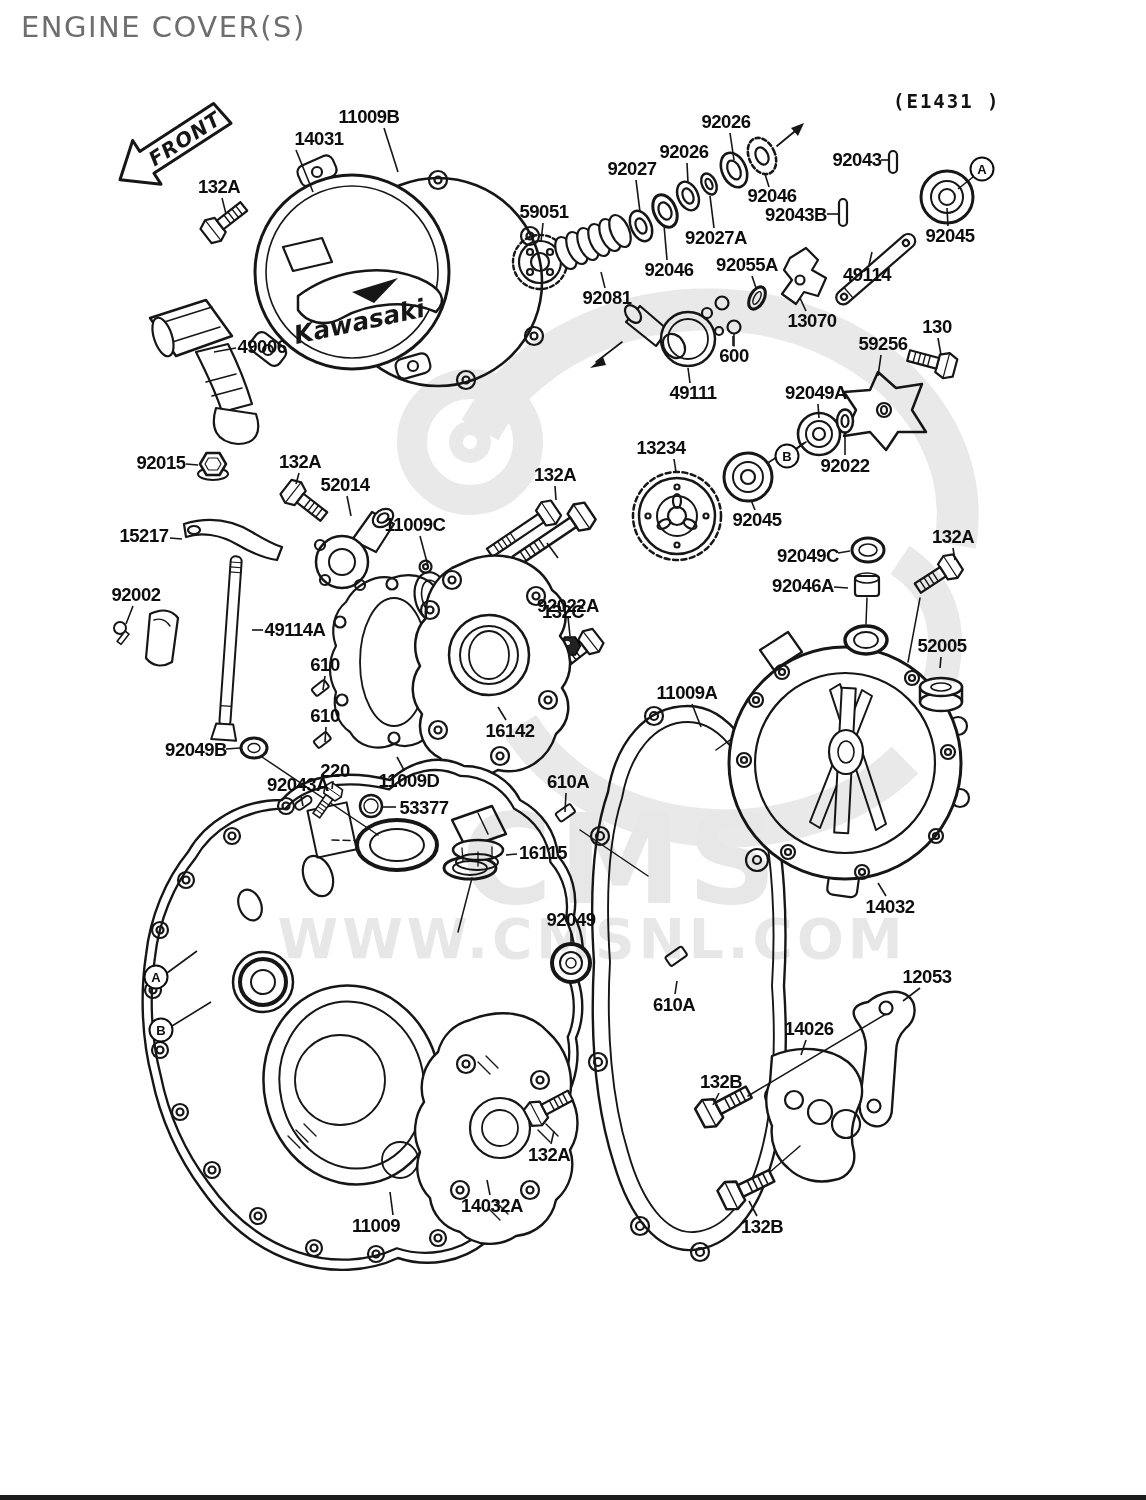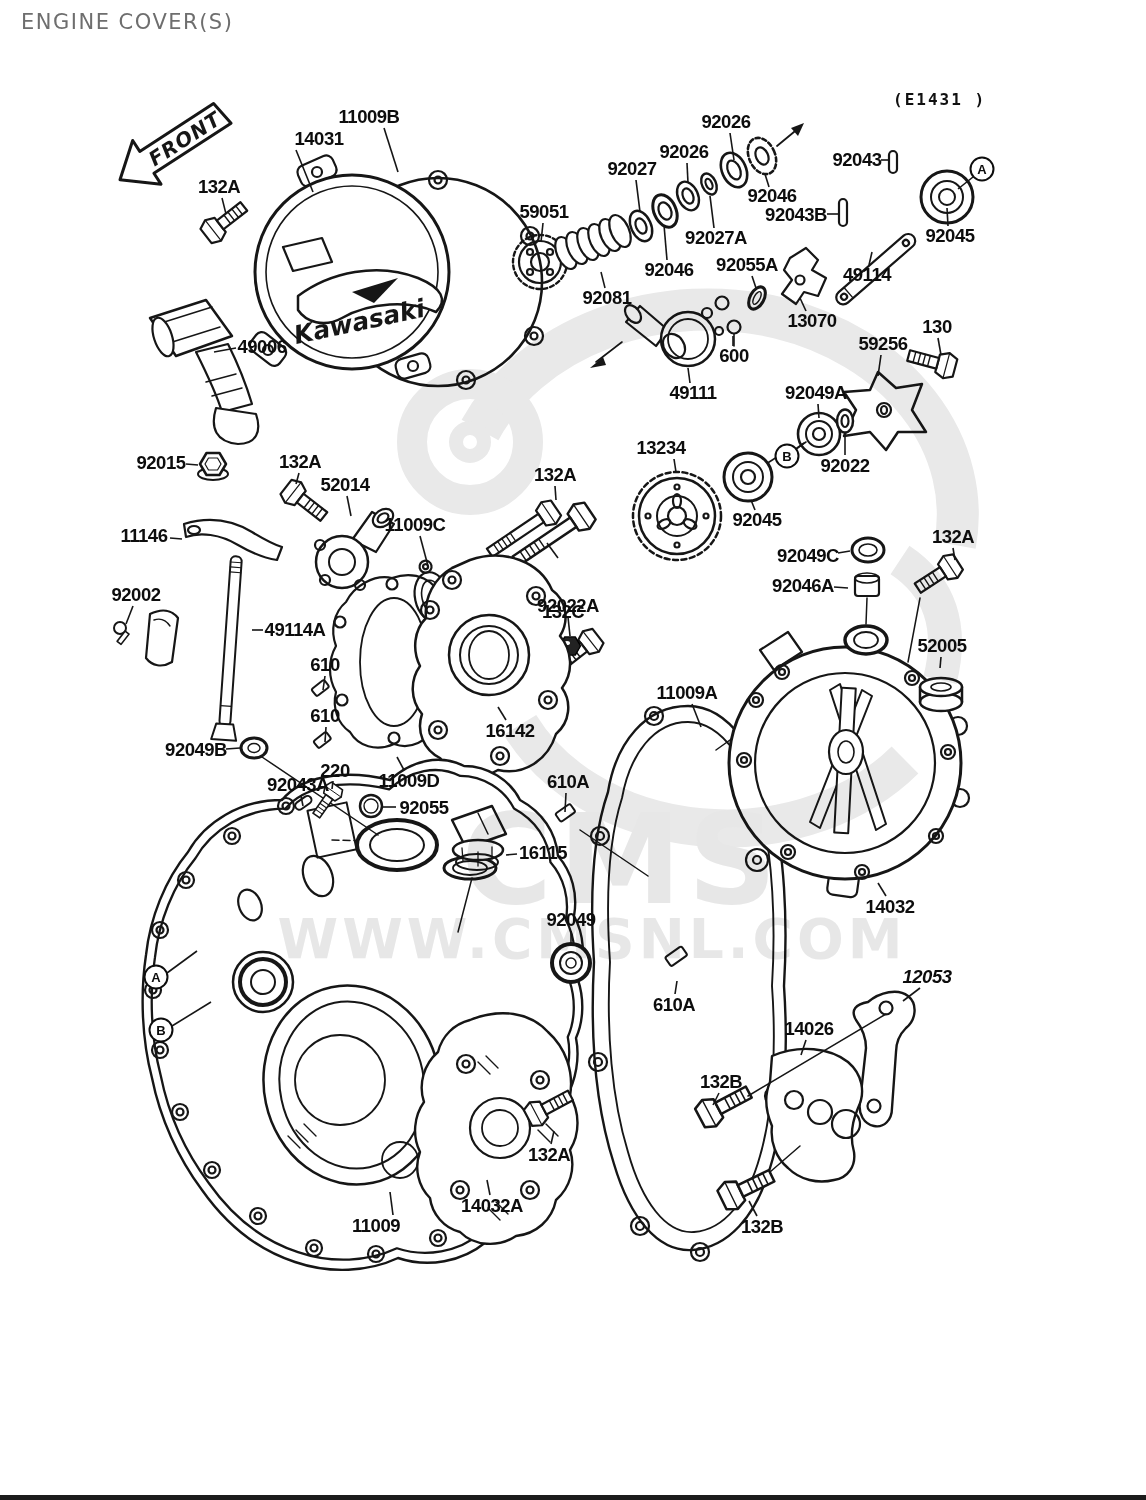--- a/index.html
+++ b/index.html
@@ -1,21 +1,21 @@
 <!DOCTYPE html>
 <html><head>
 <meta charset="utf-8">
 <style>
   html,body{margin:0;padding:0;background:#fff;}
   #page{position:relative;width:1146px;height:1500px;background:#fff;overflow:hidden;
         font-family:"Liberation Sans",sans-serif;}
   #title{position:absolute;left:21px;top:10px;font-family:"DejaVu Sans",sans-serif;
-         font-size:21px;color:#6e6e6e;letter-spacing:1.5px;white-space:nowrap;}
+         font-size:29px;color:#6e6e6e;letter-spacing:1.5px;white-space:nowrap;}
   #code{position:absolute;left:893px;top:90px;font-family:"DejaVu Sans Mono",monospace;
-        font-weight:bold;font-size:16px;color:#111;letter-spacing:2px;white-space:nowrap;}
+        font-weight:bold;font-size:19px;color:#111;letter-spacing:2px;white-space:nowrap;}
   #art,#wm,#leaders{position:absolute;left:0;top:0;}
   #art{z-index:1;}
   #leaders{z-index:2;}
   #wm{z-index:3;mix-blend-mode:multiply;pointer-events:none;}
   #labels-layer{position:absolute;left:0;top:0;width:100%;height:100%;z-index:4;}
   .plabel{position:absolute;transform:translate(-50%,-50%);font-weight:700;font-size:18.5px;
           letter-spacing:-0.5px;color:#0d0d0d;white-space:nowrap;}
   .marker{position:absolute;transform:translate(-50%,-50%);width:21px;height:21px;border:2.2px solid #0d0d0d;
           border-radius:50%;background:#fff;font-weight:700;font-size:13px;color:#0d0d0d;
           display:flex;align-items:center;justify-content:center;}
@@ -610,42 +610,42 @@
       <div class="plabel" style="left: 161px; top: 463px;">92015</div>
       <div class="plabel" style="left: 300px; top: 462px;">132A</div>
       <div class="plabel" style="left: 345px; top: 485px;">52014</div>
       <div class="plabel" style="left: 661px; top: 448px;">13234</div>
       <div class="plabel" style="left: 845px; top: 466px;">92022</div>
       <div class="plabel" style="left: 415px; top: 525px;">11009C</div>
       <div class="plabel" style="left: 555px; top: 475px;">132A</div>
       <div class="plabel" style="left: 757px; top: 520px;">92045</div>
       <div class="plabel" style="left: 953px; top: 537px;">132A</div>
       <div class="plabel" style="left: 808px; top: 556px;">92049C</div>
-      <div class="plabel" style="left: 144px; top: 536px;">11146</div>
+      <div class="plabel" style="left: 144px; top: 536px;">15217</div>
       <div class="plabel" style="left: 563px; top: 568px; margin-top: 44px;">132C</div>
       <div class="plabel" style="left: 803px; top: 586px;">92046A</div>
       <div class="plabel" style="left: 136px; top: 595px;">92002</div>
       <div class="plabel" style="left: 568px; top: 606px;">92022A</div>
       <div class="plabel" style="left: 942px; top: 646px;">52005</div>
       <div class="plabel" style="left: 295px; top: 630px;">49114A</div>
       <div class="plabel" style="left: 325px; top: 665px;">610</div>
       <div class="plabel" style="left: 325px; top: 716px;">610</div>
       <div class="plabel" style="left: 510px; top: 731px;">16142</div>
       <div class="plabel" style="left: 196px; top: 750px;">92049B</div>
       <div class="plabel" style="left: 335px; top: 771px;">220</div>
       <div class="plabel" style="left: 298px; top: 785px;">92043A</div>
       <div class="plabel" style="left: 409px; top: 781px;">11009D</div>
-      <div class="plabel" style="left: 424px; top: 808px;">92055</div>
+      <div class="plabel" style="left: 424px; top: 808px;">53377</div>
       <div class="plabel" style="left: 543px; top: 853px;">16115</div>
       <div class="plabel" style="left: 568px; top: 782px;">610A</div>
       <div class="plabel" style="left: 687px; top: 693px;">11009A</div>
       <div class="plabel" style="left: 571px; top: 920px;">92049</div>
       <div class="plabel" style="left: 674px; top: 1005px;">610A</div>
       <div class="plabel" style="left: 890px; top: 907px;">14032</div>
-      <div class="plabel" style="left: 927px; top: 977px; font-style: italic;">12053</div>
+      <div class="plabel" style="left: 927px; top: 977px;">12053</div>
       <div class="plabel" style="left: 809px; top: 1029px;">14026</div>
       <div class="plabel" style="left: 721px; top: 1082px;">132B</div>
       <div class="plabel" style="left: 762px; top: 1227px;">132B</div>
       <div class="plabel" style="left: 549px; top: 1155px;">132A</div>
       <div class="plabel" style="left: 492px; top: 1206px;">14032A</div>
       <div class="plabel" style="left: 376px; top: 1226px; text-align: center;">11009</div>
       <div class="marker" style="left: 982px; top: 169px;">A</div>
       <div class="marker" style="left: 787px; top: 456px;">B</div>
       <div class="marker" style="left: 156px; top: 977px;">A</div>
       <div class="marker" style="left: 161px; top: 1030px;">B</div>

